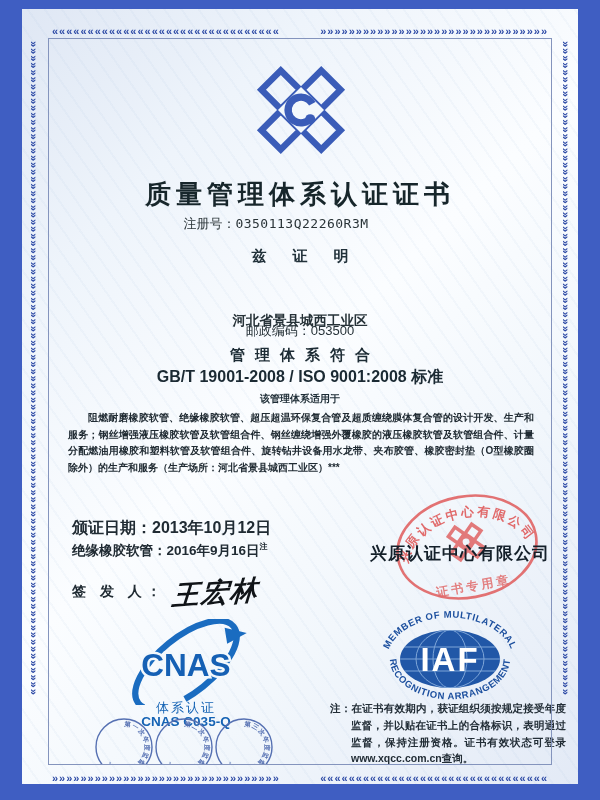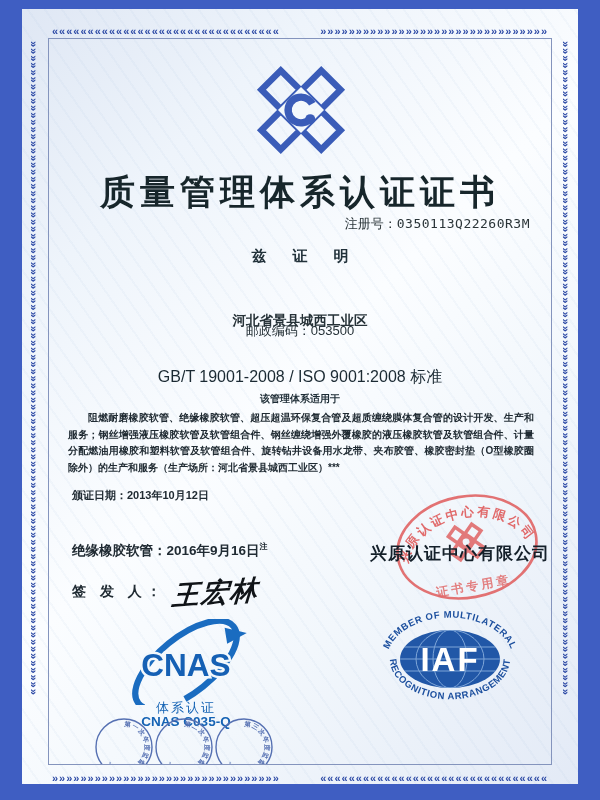--- a/index.html
+++ b/index.html
@@ -29,35 +29,35 @@
   .chev-col.left { left:6px; } .chev-col.right { right:6px; }
 
   .inner-border { position:absolute; left:26px; top:29px; width:504px; height:727px;
     border:1px solid #8494bd; pointer-events:none; z-index:5; }
 
   .abs { position:absolute; }
   .ctr { left:0; width:556px; text-align:center; }
 
   .logo-svg { left:233px; top:54px; width:92px; height:94px; }
 
-  .title { top:160px; font-size:35px; font-weight:bold; letter-spacing:5px; color:#17262b; }
-  .reg-line { top:206px; left:0; width:508px; text-align:right; font-size:13px; color:#2a3438; }
+  .title { top:168px; font-size:26px; font-weight:bold; letter-spacing:5px; color:#17262b; }
+  .reg-line { top:206px; left:0; width:508px; text-align:center; font-size:13px; color:#2a3438; }
   .reg-no { font-family:"DejaVu Sans Mono",monospace; letter-spacing:0.5px; }
 
   .certify { top:238px; font-size:15px; font-weight:bold; color:#21313a; letter-spacing:26px; text-indent:26px; }
   .company { top:259px; font-size:21px; font-weight:bold; color:#1b2a33; letter-spacing:1px; }
   .address { top:303px; font-size:13.5px; font-weight:600; color:#263238; }
   .postal  { top:313px; font-size:13px;  font-weight:400; color:#263238; }
   .conform { top:337px; font-size:15px; font-weight:bold; letter-spacing:10px; text-indent:10px; color:#1d2c35; }
-  .standard{ top:358px; font-size:16px; font-weight:normal; color:#1b2a33; }
+  .standard{ top:358px; font-size:16px; font-weight:bold; color:#1b2a33; }
   .scope-intro { top:383px; font-size:10px; font-weight:bold; color:#1d2c35; }
   .scope-body { top:401px; left:46px; width:466px; font-size:10px; font-weight:600; line-height:1.67;
     color:#202b33; text-align:justify; text-indent:2em; }
 
-  .issue-date { top:479px; left:50px; font-size:11px; font-weight:600; color:#202b33; }
+  .issue-date { top:509px; left:50px; font-size:16px; font-weight:600; color:#202b33; }
   .valid-until{ top:532px; left:50px; font-size:13.5px; font-weight:600; color:#202b33; }
   .valid-until sup { font-size:8px; }
   .signer { top:566px; left:50px; font-size:14px; font-weight:600; letter-spacing:5px; color:#202b33; }
   .signature { display:inline-block; font-family:"DejaVu Serif",serif; font-style:italic; font-weight:bold;
     font-size:27px; color:#101418; transform:rotate(-4deg) skewX(-8deg); letter-spacing:2px; margin-left:6px; vertical-align:-6px; }
 
   .stamp-svg { left:369px; top:481px; width:152px; height:114px; transform:rotate(-10deg); z-index:1; }
   .issuer { top:533px; left:347px; width:182px; text-align:center; font-size:17px; font-weight:bold;
     color:#14202a; letter-spacing:1px; z-index:2; }
   .issuer-addr { top:570px; left:315px; width:246px; text-align:center; font-size:9px; font-weight:600; color:#2a3640; z-index:2; }
@@ -103,20 +103,21 @@
     </svg>
 
     <div class="abs ctr title">质量管理体系认证证书</div>
     <div class="abs reg-line">
       <span>注册号：</span><span class="reg-no">0350113Q22260R3M</span>
     </div>
 
     <div class="abs ctr certify">兹证明</div>
     <div class="abs ctr address">河北省景县城西工业区</div>
     <div class="abs ctr postal">邮政编码：053500</div>
+    <div class="abs ctr conform">管理体系符合</div>
     <div class="abs ctr standard">GB/T 19001-2008 / ISO 9001:2008 标准</div>
     <div class="abs ctr scope-intro">该管理体系适用于</div>
     <div class="abs scope-body">阻燃耐磨橡胶软管、绝缘橡胶软管、超压超温环保复合管及超质缠绕膜体复合管的设计开发、生产和服务；钢丝增强液压橡胶软管及软管组合件、钢丝缠绕增强外覆橡胶的液压橡胶软管及软管组合件、计量分配燃油用橡胶和塑料软管及软管组合件、旋转钻井设备用水龙带、夹布胶管、橡胶密封垫（O型橡胶圈除外）的生产和服务（生产场所：河北省景县城西工业区）***</div>
 
     <div class="abs issue-date">颁证日期：2013年10月12日</div>
     <div class="abs valid-until">
       <span>绝缘橡胶软管：2016年9月16日</span><sup>注</sup>
     </div>
     <div class="abs signer">
       <span>签 发 人：</span><span class="signature">王宏林</span>
@@ -191,16 +192,19 @@
       </g>
       <text x="80" y="64" text-anchor="middle" font-size="33" font-weight="bold" fill="#ffffff" letter-spacing="2">IAF</text>
       <text font-size="9.5" font-weight="bold" fill="#1c4f9e" letter-spacing="0.6">
         <textPath href="#iafTop" startOffset="50%" text-anchor="middle">MEMBER OF MULTILATERAL</textPath>
       </text>
       <text font-size="9.5" font-weight="bold" fill="#1c4f9e" letter-spacing="0.6">
         <textPath href="#iafBot" startOffset="50%" text-anchor="middle">RECOGNITION ARRANGEMENT</textPath>
       </text>
     </svg>
 
+    <div class="abs note">
+      <span>注：</span><span>在证书有效期内，获证组织须按规定接受年度监督，并以贴在证书上的合格标识，表明通过监督，保持注册资格。证书有效状态可登录www.xqcc.com.cn查询。</span>
+    </div>
 
     <div class="inner-border"></div>
   </div>
 </div>
 
 </body></html>

